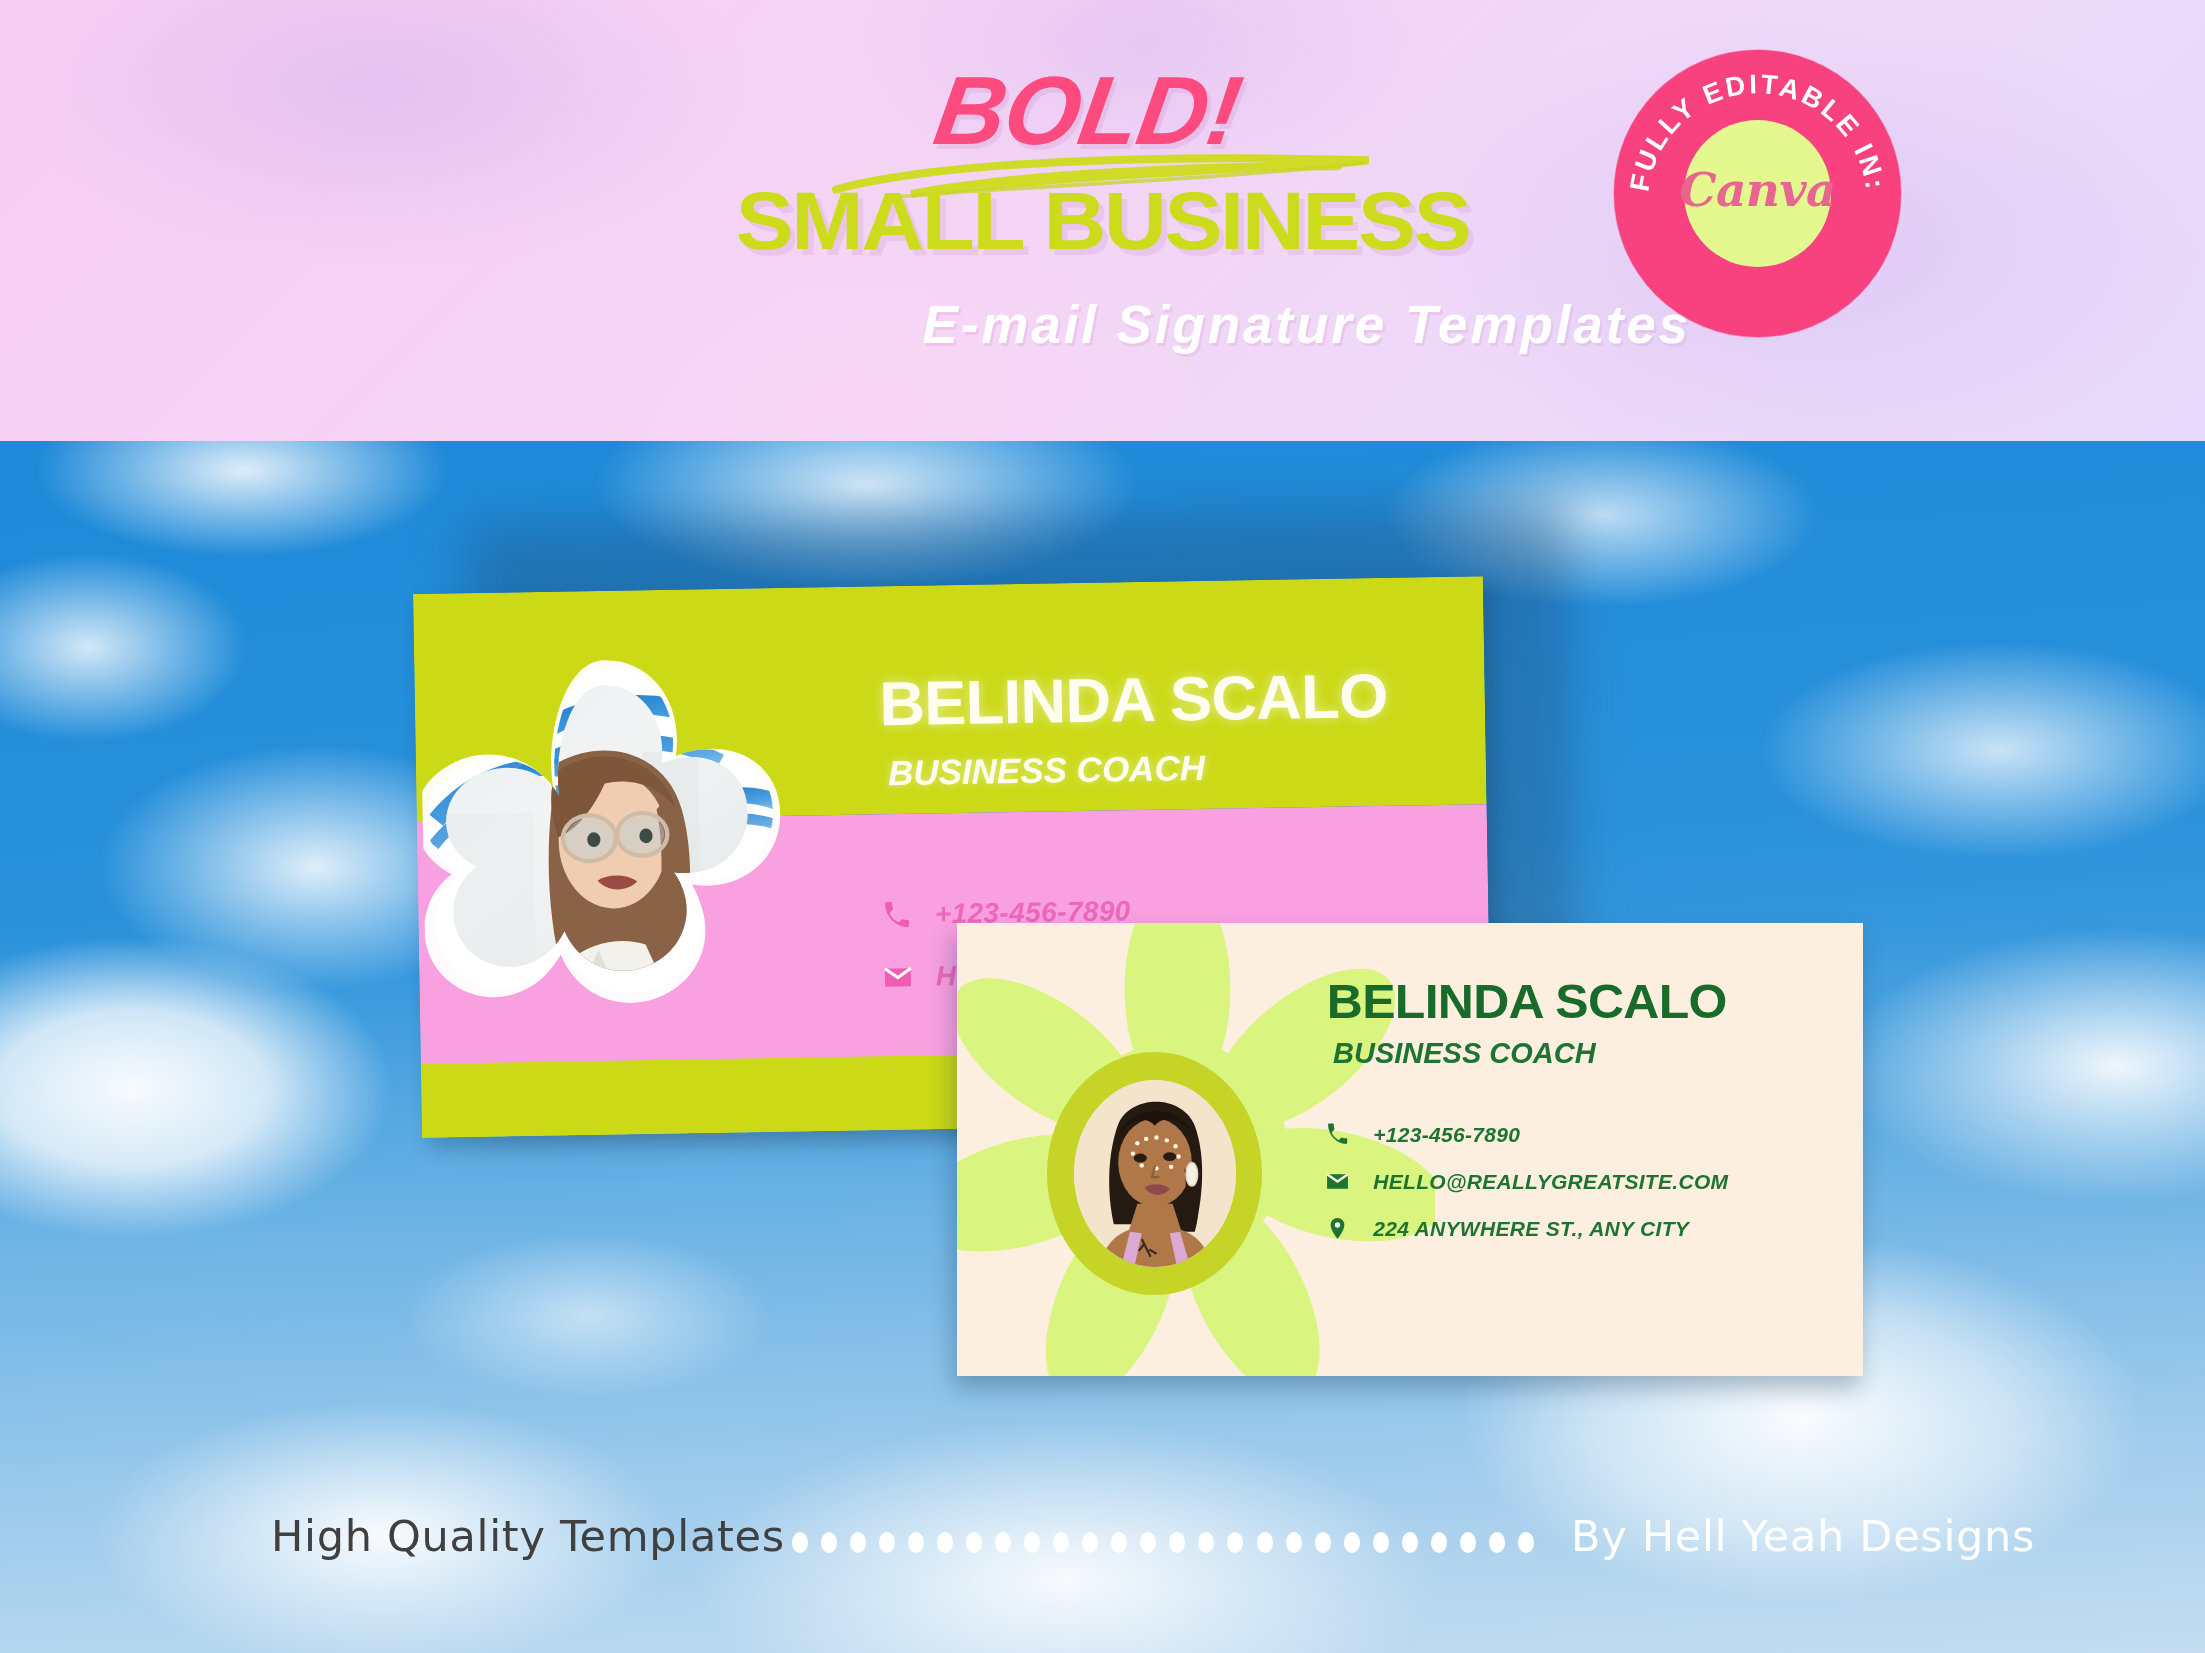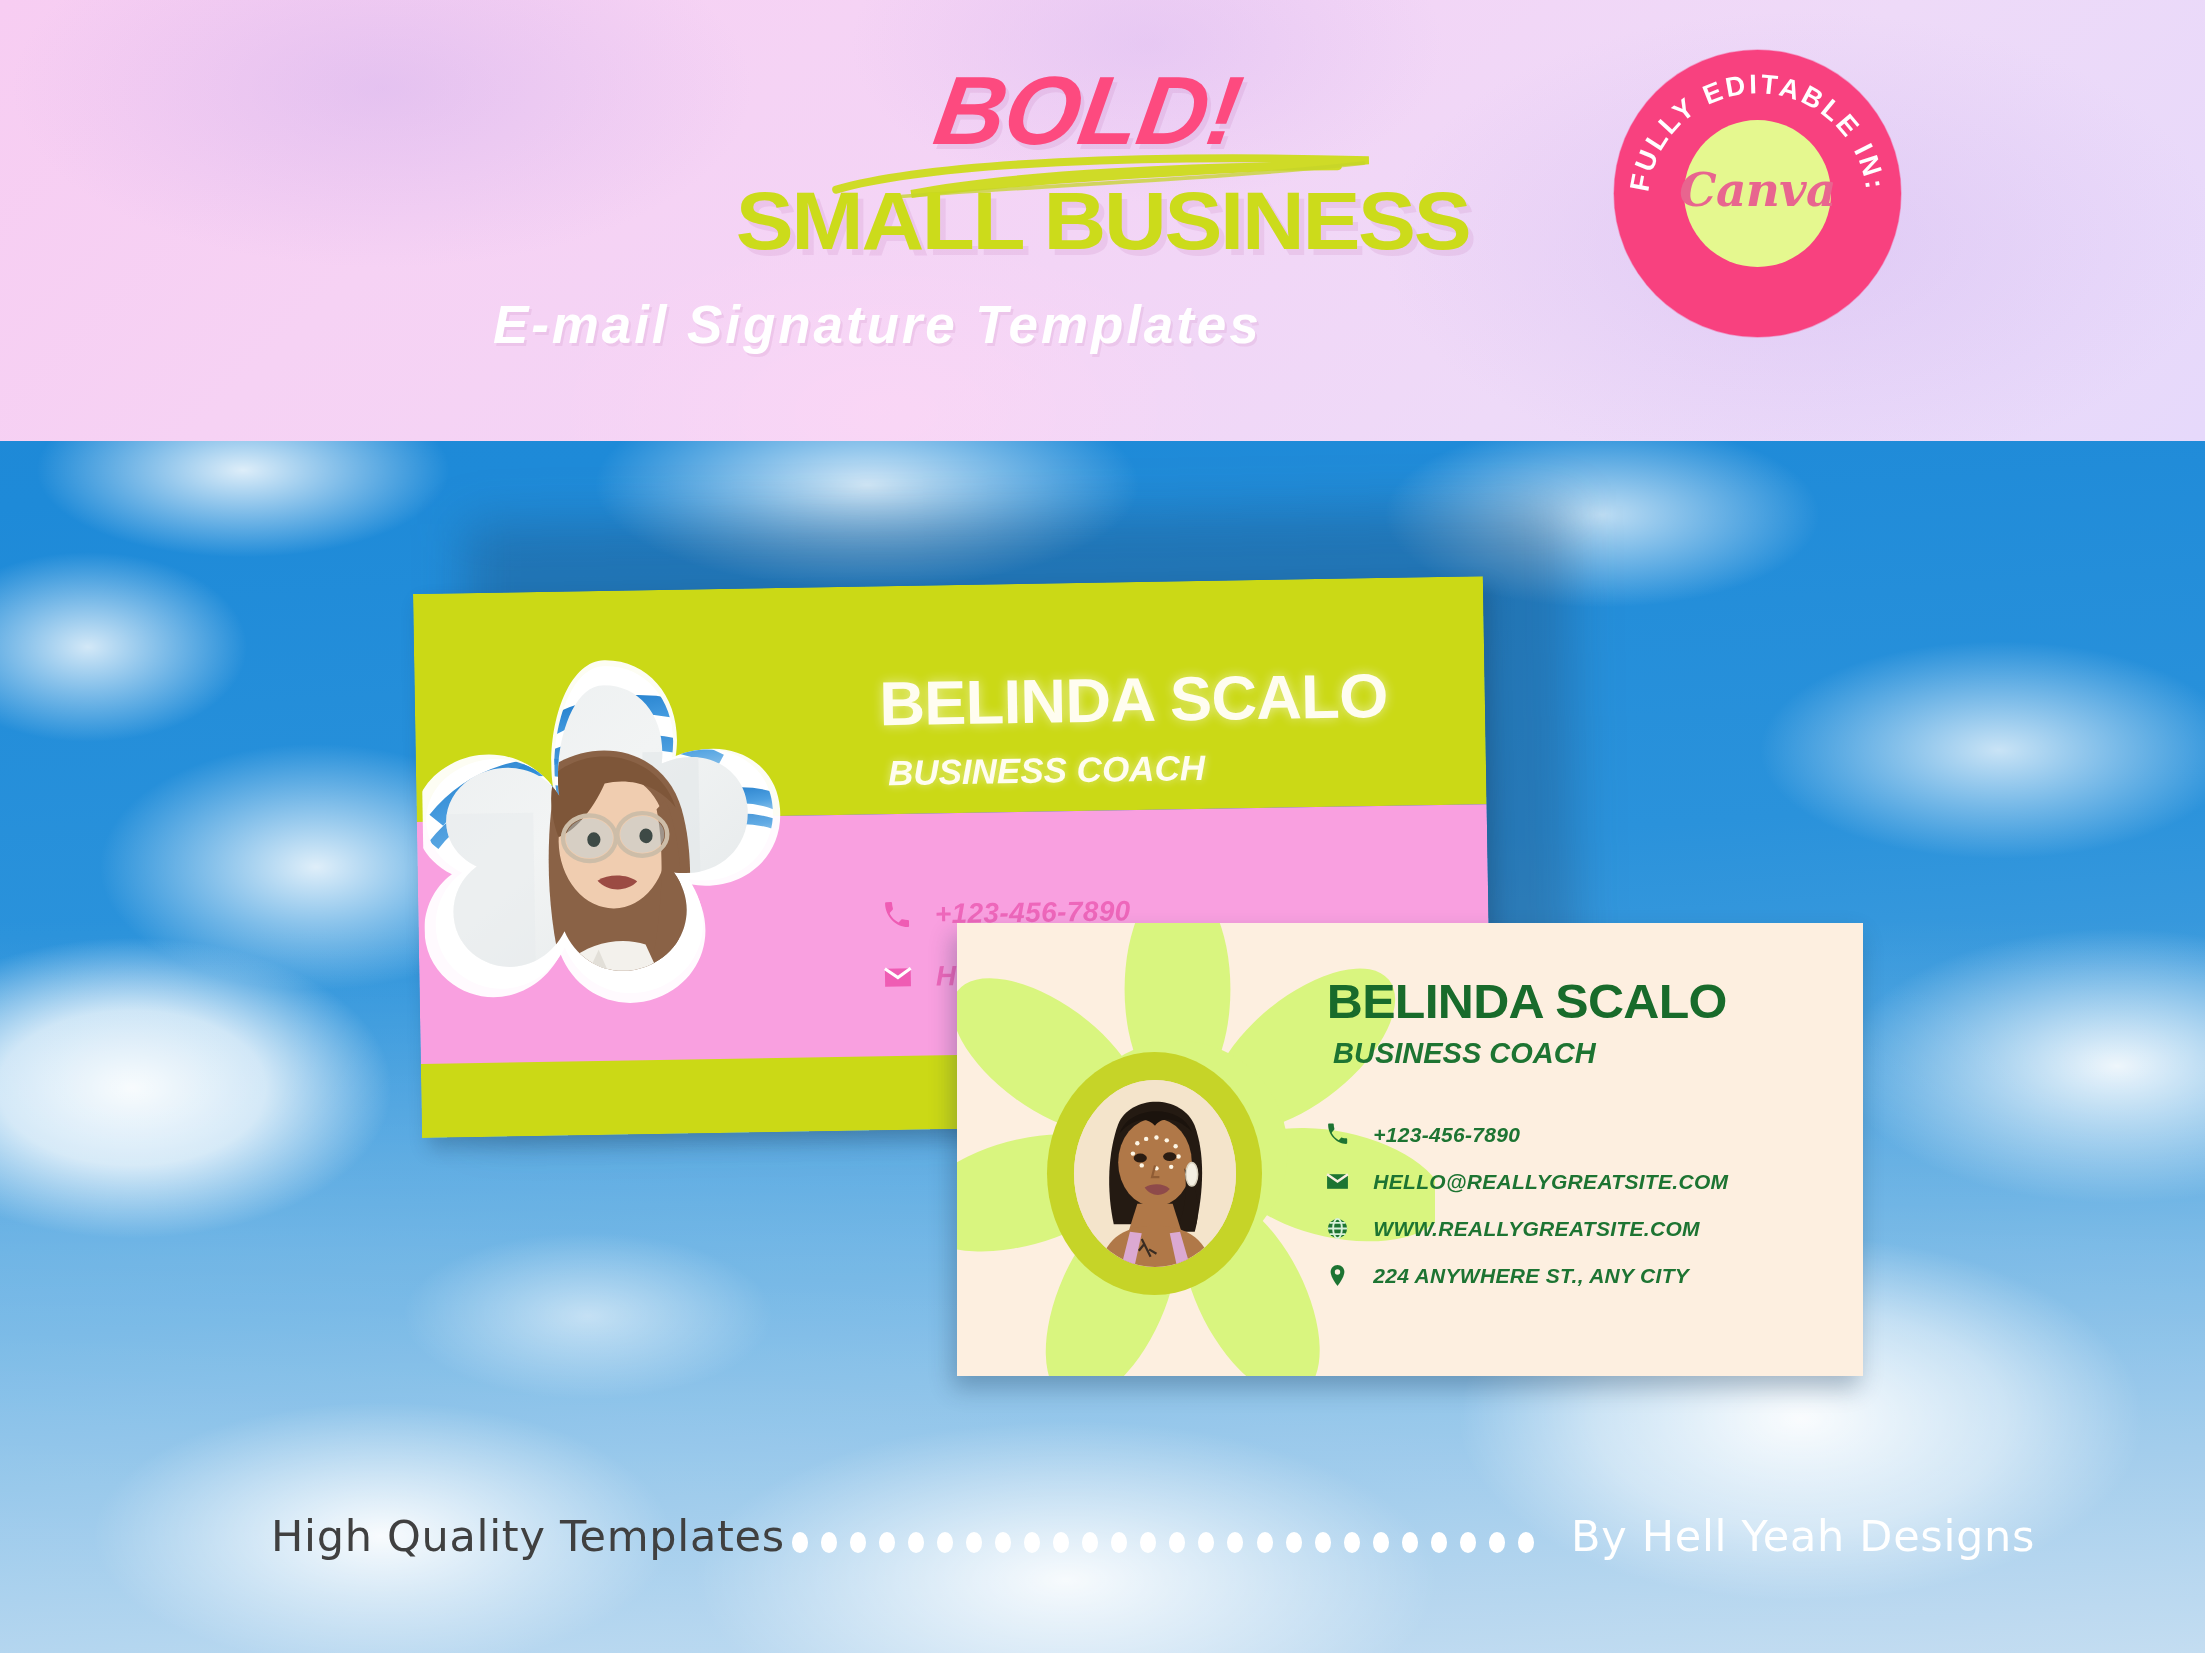--- a/index.html
+++ b/index.html
@@ -56,23 +56,23 @@
   }
   .smallbiz{
     position:absolute;left:588px;top:180px;width:1029px;
     font-size:82px;line-height:1;font-weight:bold;
     color:#ccdb1b;letter-spacing:-2.2px;text-align:center;
     text-shadow:5.1px 5.9px 0 rgba(205,140,195,.22);
     font-family:"Liberation Sans",sans-serif;
     transform:scaleX(1.06);
   }
   .subtitle{
-    position:absolute;left:493px;top:298px;width:1176px;
+    position:absolute;left:515px;top:298px;width:1176px;
     font-size:53px;line-height:1;font-weight:bold;font-style:italic;
-    color:#ffffff;letter-spacing:2.9px;text-align:left;
+    color:#ffffff;letter-spacing:2.9px;text-align:right;
     text-shadow:2.2px 2.9px 0 rgba(220,170,215,.35);
   }
 
   
   .badge{
     position:absolute;left:1614px;top:50px;width:287px;height:287px;border-radius:50%;
     background:#f8417f;
     box-shadow:0 0 0 0.7px rgba(248,65,127,.4);
   }
   .badge-inner{
@@ -400,30 +400,20 @@
         <span class="c2-ico">
           <svg width="25" height="25" viewBox="0 0 24 24">
             <rect x="2" y="5" width="20" height="14" fill="#1d7432"></rect>
             <path d="M2 5l10 7 10-7" fill="none" stroke="#fdefe0" stroke-width="2.4"></path>
           </svg>
         </span>
         <span class="c2-txt">HELLO@REALLYGREATSITE.COM</span>
       </div>
       <div class="c2-row">
         <span class="c2-ico">
-          <svg width="25" height="25" viewBox="0 0 24 24" fill="none" stroke="#1d7432" stroke-width="1.8">
-            <circle cx="12" cy="12" r="9.2" fill="#1d7432" stroke="none"></circle>
-            <ellipse cx="12" cy="12" rx="4.2" ry="9.2" stroke="#d9f0d9"></ellipse>
-            <path d="M2.8 12h18.4M4.6 6.6h14.8M4.6 17.4h14.8" stroke="#d9f0d9"></path>
-          </svg>
-        </span>
-        <span class="c2-txt">WWW.REALLYGREATSITE.COM</span>
-      </div>
-      <div class="c2-row">
-        <span class="c2-ico">
           <svg width="25" height="25" viewBox="0 0 24 24" fill="#1d7432">
             <path d="M12 2C8.3 2 5.4 4.9 5.4 8.6 5.4 13.7 12 22 12 22s6.6-8.3 6.6-13.4C18.6 4.9 15.7 2 12 2z"></path>
             <circle cx="12" cy="8.6" r="2.6" fill="#fdefe0"></circle>
           </svg>
         </span>
         <span class="c2-txt">224 ANYWHERE ST., ANY CITY</span>
       </div>
     </div>
   </div>
 

